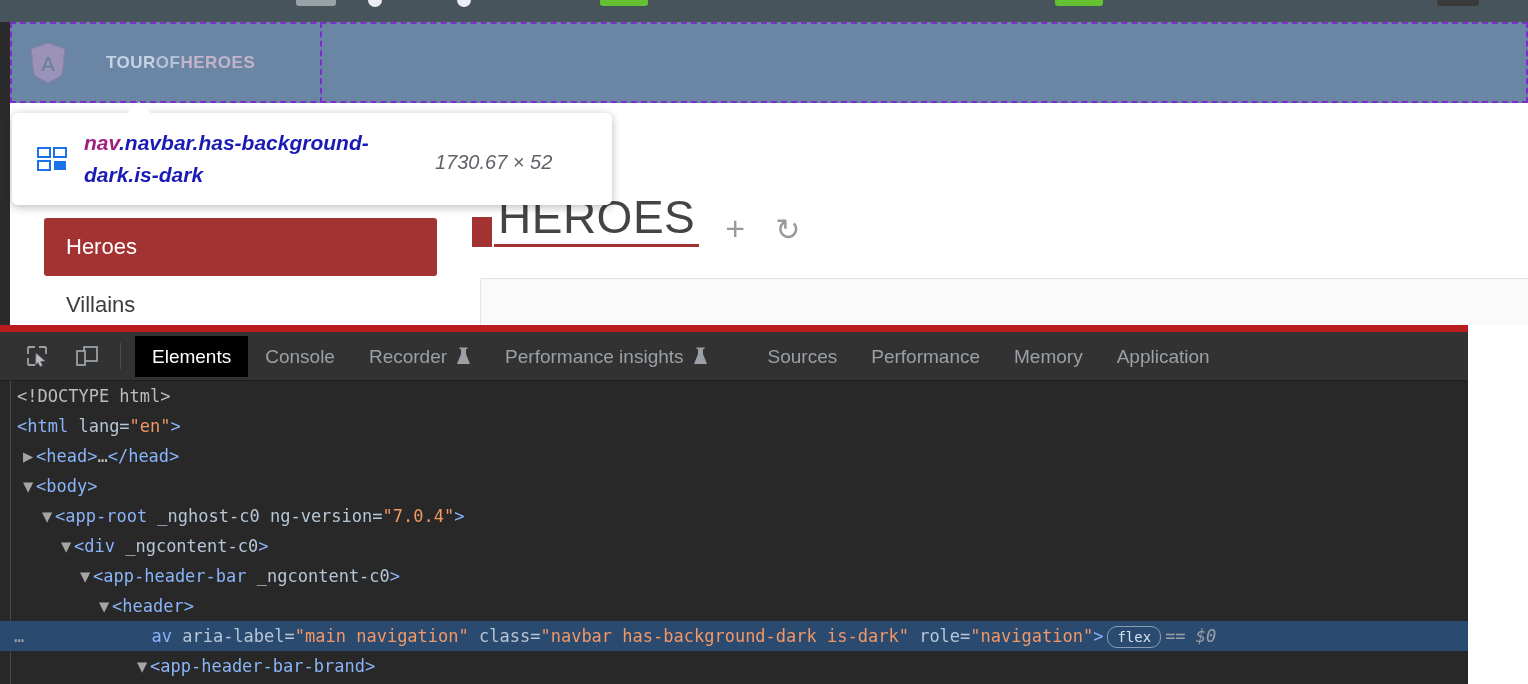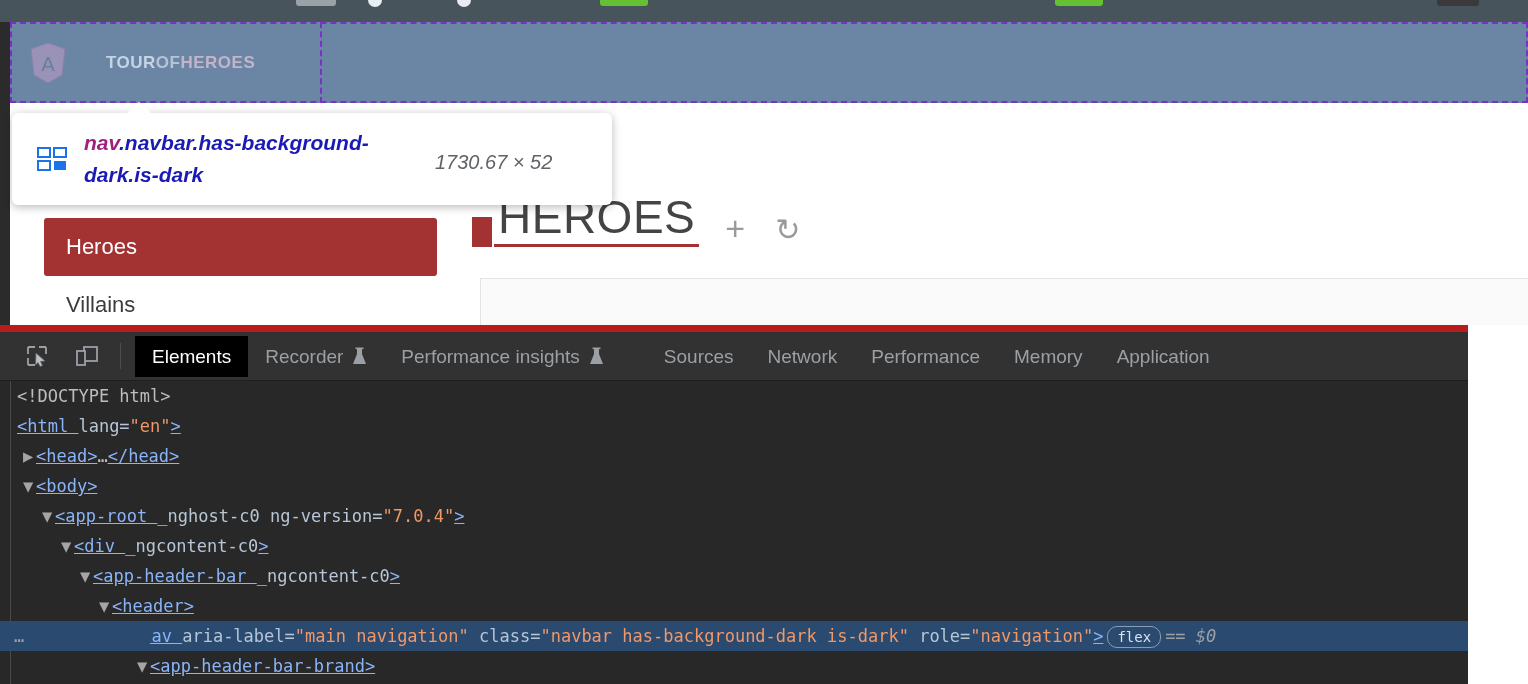--- a/index.html
+++ b/index.html
@@ -291,21 +291,21 @@
     z-index: 5;
   }
   .selected-left {
     position: absolute;
     left: 0; top: 0;
     width: 150px; height: 30px;
     background: #2b4a6f;
   }
   .tw { color: #a5a5a5; display: inline-block; width: 13px; }
   .tok-doctype { color: #bdbdbd; }
-  .tok-tag { color: #8ab4f8; text-decoration: underline; }
+  .tok-tag { color: #8ab4f8; }
   .tok-attr { color: #b7c6d6; }
   .tok-val { color: #f29766; }
   .badge-flex {
     display: inline-block;
     border: 1px solid #8b9bb0;
     border-radius: 10px;
     padding: 0px 9px;
     font-size: 14px;
     color: #d7e3f0;
     line-height: 20px;
@@ -398,42 +398,42 @@
         <rect x="9" y="3" width="13" height="14" fill="none" stroke="#9aa0a6" stroke-width="1.8"></rect>
         <rect x="2" y="7" width="8" height="14" fill="#323232" stroke="#9aa0a6" stroke-width="1.8"></rect>
       </svg>
     </span>
     <span class="dt-sep"></span>
 
     <span class="dt-tab active">
         <span>Elements</span>
       </span>
     <span class="dt-tab">
+        <span>Console</span>
+      </span>
+    <span class="dt-tab">
         <span>Recorder</span>
       <span class="flask">
         <svg width="15" height="19" viewBox="0 0 15 19">
             <path d="M5 1 h5 v6 l4 10 h-13 l4 -10 z" fill="#9aa0a6"></path>
             <rect x="3.5" y="0.5" width="8" height="1.6" fill="#9aa0a6"></rect>
           </svg>
       </span>
     </span>
     <span class="dt-tab">
         <span>Performance insights</span>
       <span class="flask">
         <svg width="15" height="19" viewBox="0 0 15 19">
             <path d="M5 1 h5 v6 l4 10 h-13 l4 -10 z" fill="#9aa0a6"></path>
             <rect x="3.5" y="0.5" width="8" height="1.6" fill="#9aa0a6"></rect>
           </svg>
       </span>
     </span>
     <span class="dt-tab" style="margin-left:26px">
         <span>Sources</span>
-      </span>
-    <span class="dt-tab">
-        <span>Network</span>
       </span>
     <span class="dt-tab">
         <span>Performance</span>
       </span>
     <span class="dt-tab">
         <span>Memory</span>
       </span>
     <span class="dt-tab">
         <span>Application</span>
       </span>

